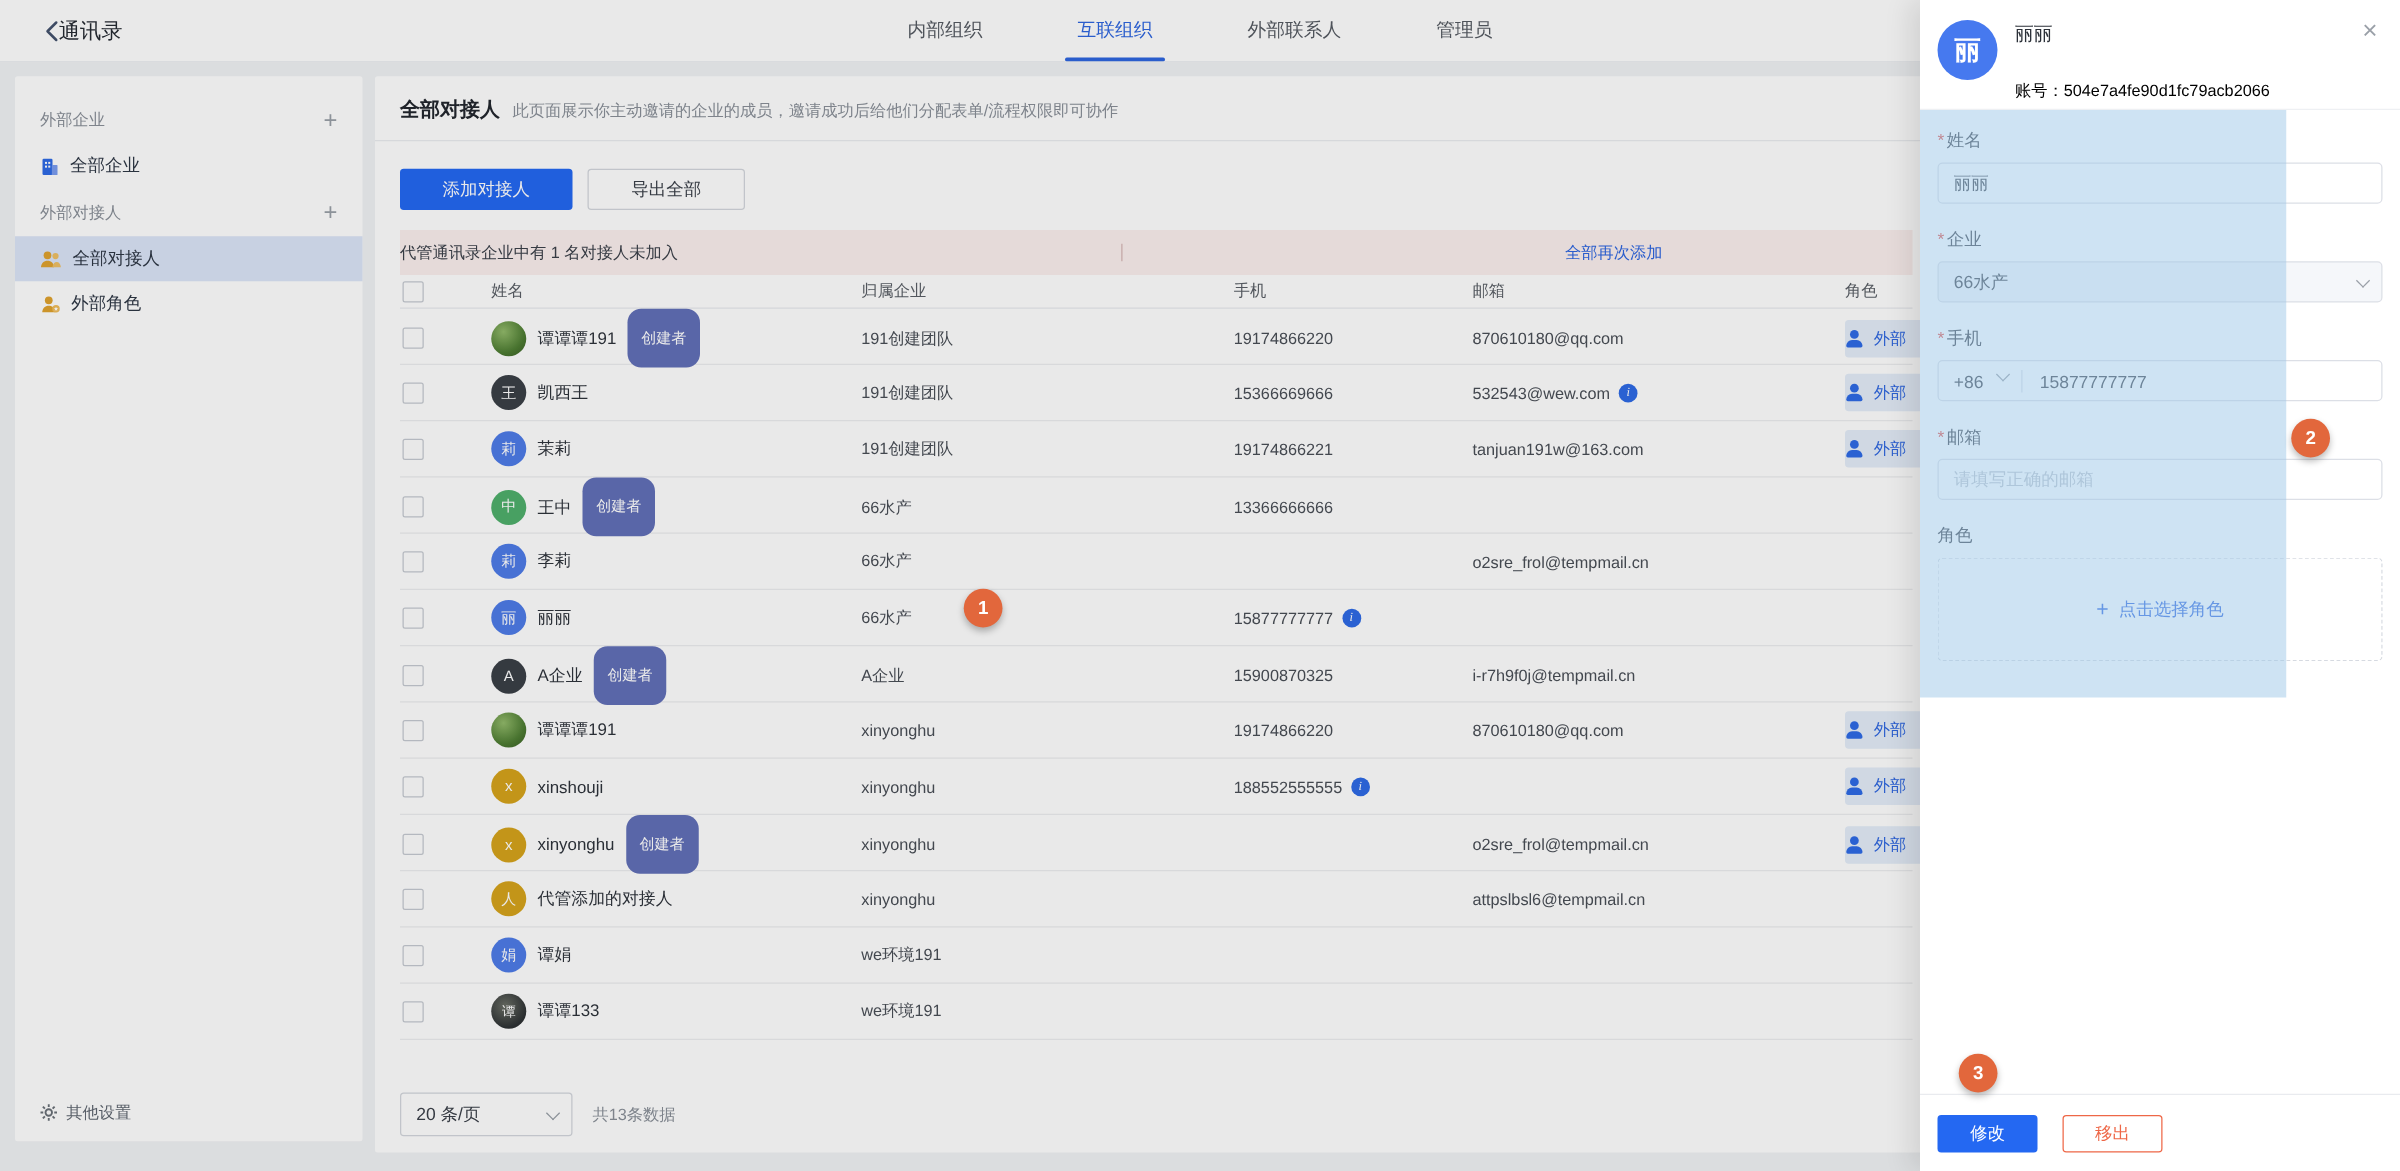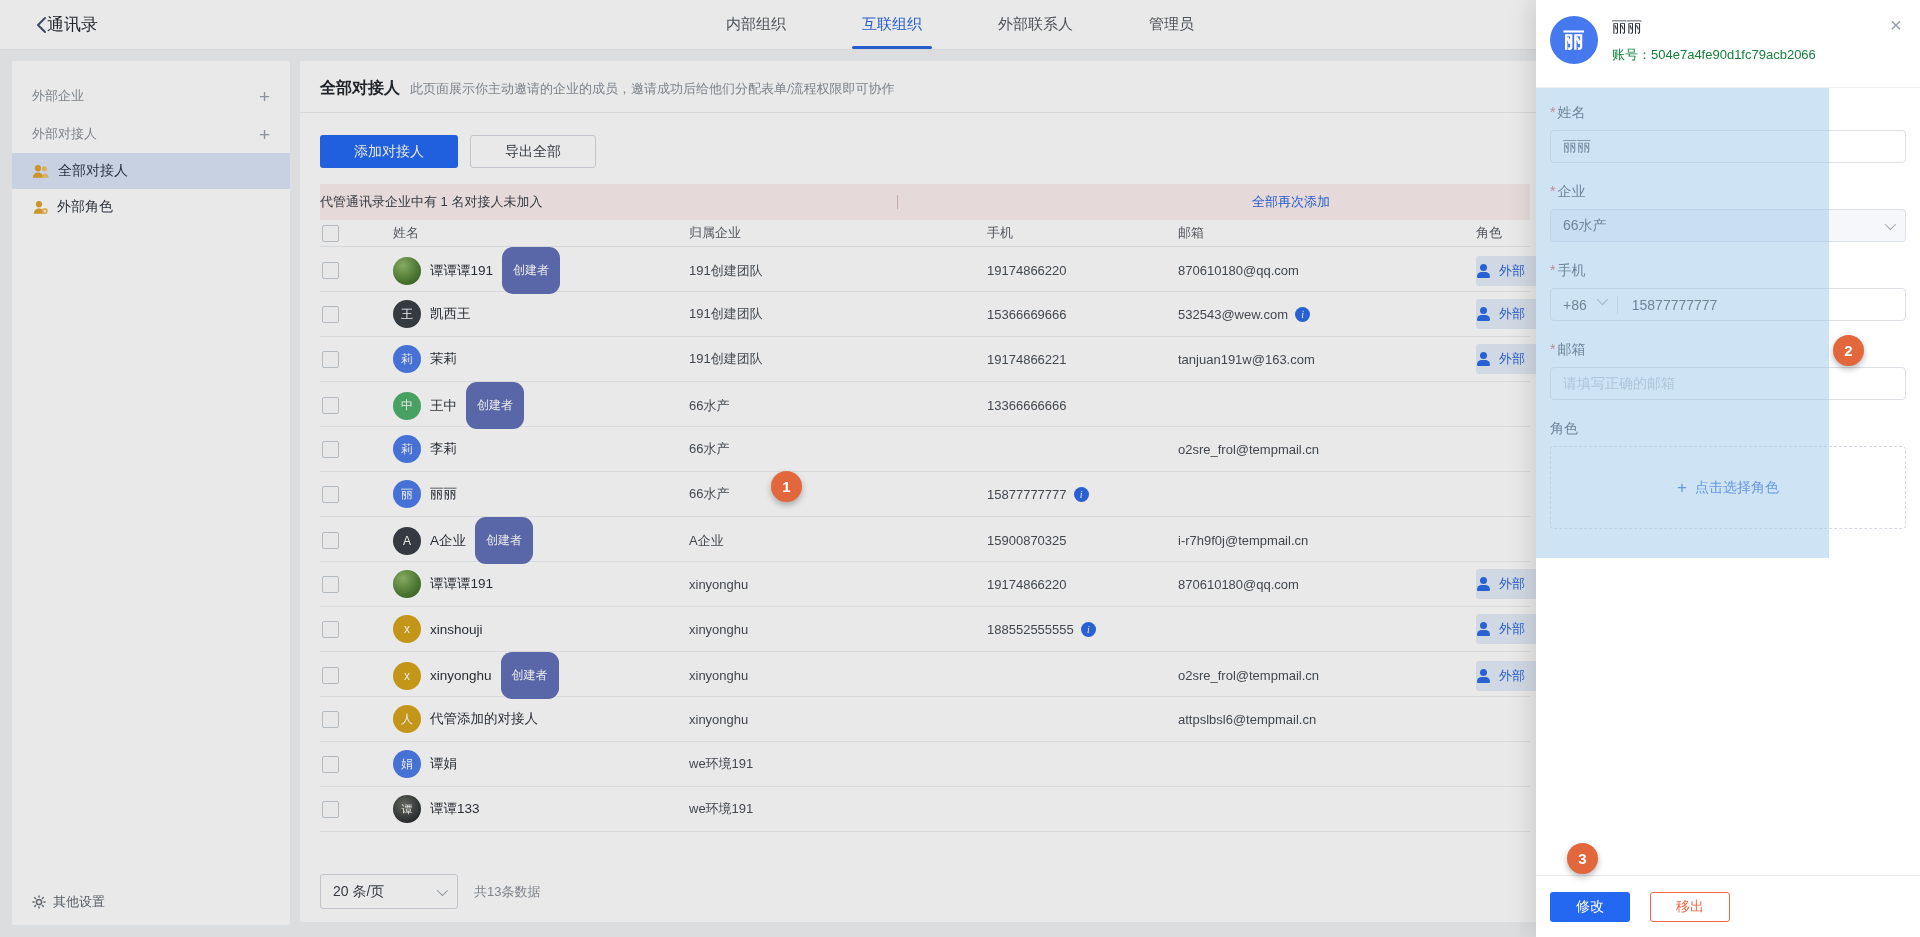--- a/index.html
+++ b/index.html
@@ -7,21 +7,21 @@
        font-family:"Liberation Sans","DejaVu Sans",sans-serif;color:#303133}
   
   .topbar{position:absolute;left:0;top:0;right:0;height:49px;background:#fff;border-bottom:1px solid #e9ebef;z-index:1}
   .back{position:absolute;left:36px;top:0;height:49px;display:flex;align-items:center;cursor:pointer}
   .back-label{font-size:17px;color:#262b33;font-weight:500}
   .tabs{position:absolute;left:0;right:0;top:0;height:49px;display:flex;justify-content:center;gap:64px}
   .tab{height:49px;display:flex;align-items:center;font-size:15px;color:#565b63;position:relative;padding:0 6px;cursor:pointer}
   .tab.active{color:#2e66e0}
   .tab.active::after{content:"";position:absolute;left:-4px;right:-4px;bottom:0;height:3px;background:#2e66e0;border-radius:2px}
   
-  .sidebar{position:absolute;left:12px;top:61px;width:278px;bottom:12px;background:#fff;border-radius:2px;padding-top:16px;box-sizing:border-box;z-index:1}
+  .sidebar{position:absolute;left:12px;top:61px;width:278px;bottom:24px;background:#fff;border-radius:2px;padding-top:16px;box-sizing:border-box;z-index:1}
   .side-group{display:flex;justify-content:space-between;align-items:center;height:38px;padding:0 20px;color:#8a9099;font-size:13px}
   .plus-icon{font-size:19px;color:#9aa0a8;cursor:pointer;line-height:1}
   .side-item{display:flex;align-items:center;gap:9px;height:36px;padding:0 20px;font-size:14px;color:#2f3846;cursor:pointer}
   .side-item.selected{background:#dbe5f8}
   .side-footer{position:absolute;left:20px;bottom:14px;display:flex;align-items:center;gap:7px;color:#5f6670;font-size:13px;cursor:pointer}
   
   .content{position:absolute;left:300px;top:61px;width:1250px;bottom:15px;background:#fff;border-radius:2px;
            padding:0 20px;box-sizing:border-box;overflow:hidden;z-index:1}
   .title-row{display:flex;align-items:baseline;gap:10px;padding:17px 0 13px;border-bottom:1px solid #ebedf0;margin:0 -20px;padding-left:20px;padding-right:20px}
   .page-title{font-size:16px;font-weight:bold;color:#23272e}
@@ -58,21 +58,21 @@
   .chev{width:7px;height:7px;border-right:1.5px solid #9aa0a8;border-bottom:1.5px solid #9aa0a8;transform:rotate(45deg) translateY(-2px)}
   .total{font-size:13px;color:#8a9099}
   
   .dim{position:absolute;left:0;top:0;width:1536px;height:937px;background:rgba(0,0,0,0.085);z-index:10;pointer-events:none}
   
   .panel{position:absolute;right:0;top:0;width:384px;height:937px;background:#fff;z-index:20;box-shadow:-8px 0 20px rgba(0,0,0,0.10)}
   .panel-header{height:88px;box-sizing:border-box;padding:16px 14px 0;display:flex;gap:14px;border-bottom:1px solid #eef0f3;position:relative}
   .panel-avatar{width:48px;height:48px;border-radius:50%;background:#4679ef;color:#fff;font-size:21px;font-weight:bold;
                 display:flex;align-items:center;justify-content:center;flex:0 0 48px}
   .panel-name{font-size:15px;color:#2b3038;margin-top:2px}
-  .panel-account{font-size:13px;color:#15803d;margin-top:9px}
+  .panel-account{font-size:13px;color:#000000;margin-top:27px}
   .close-icon{position:absolute;right:18px;top:14px;font-size:21px;color:#9aa0a8;cursor:pointer;line-height:1}
   .form{padding:16px 14px 0}
   .fgroup{margin-bottom:20px}
   .flabel{font-size:14px;color:#3c414a;margin-bottom:8px}
   .req::before{content:"*";color:#e34d42;margin-right:2px}
   .finput{height:33px;border:1px solid #dcdfe6;border-radius:4px;display:flex;align-items:center;padding:0 12px;
           font-size:14px;color:#3c414a;background:#fff;box-sizing:border-box}
   .fselect{background:#f5f7fa;justify-content:space-between;cursor:pointer}
   .phone-wrap{padding:0}
   .phone-prefix{display:flex;gap:10px;padding:0 12px;cursor:pointer}
@@ -112,20 +112,33 @@
       <span class="tab">外部联系人</span>
       <span class="tab">管理员</span>
     </nav>
 </header>
 
 <aside class="sidebar">
   <div class="side-group">
     <span>外部企业</span>
     <span class="plus-icon">+</span>
   </div>
+  <div class="side-item">
+    <span style="display:flex">
+      <svg width="15" height="15" viewBox="0 0 15 15">
+          <rect x="2" y="1" width="8" height="13" rx="1" fill="#2e6be6"></rect>
+          <rect x="9.5" y="6" width="4.5" height="8" rx="0.5" fill="#7b9df0"></rect>
+          <rect x="4" y="3.5" width="1.6" height="1.6" fill="#fff"></rect>
+          <rect x="6.6" y="3.5" width="1.6" height="1.6" fill="#fff"></rect>
+          <rect x="4" y="6.5" width="1.6" height="1.6" fill="#fff"></rect>
+          <rect x="6.6" y="6.5" width="1.6" height="1.6" fill="#fff"></rect>
+        </svg>
+    </span>
+    <span>全部企业</span>
+  </div>
   <div class="side-group">
     <span>外部对接人</span>
     <span class="plus-icon">+</span>
   </div>
   <div class="side-item selected">
     <span style="display:flex">
       <svg width="17" height="15" viewBox="0 0 17 15">
           <circle cx="6" cy="4.2" r="3.1" fill="#e0a22e"></circle>
           <path d="M0.8 13.8c0-3.2 2.3-5.3 5.2-5.3s5.2 2.1 5.2 5.3z" fill="#e0a22e"></path>
           <circle cx="12.4" cy="4.8" r="2.5" fill="#efc065"></circle>

